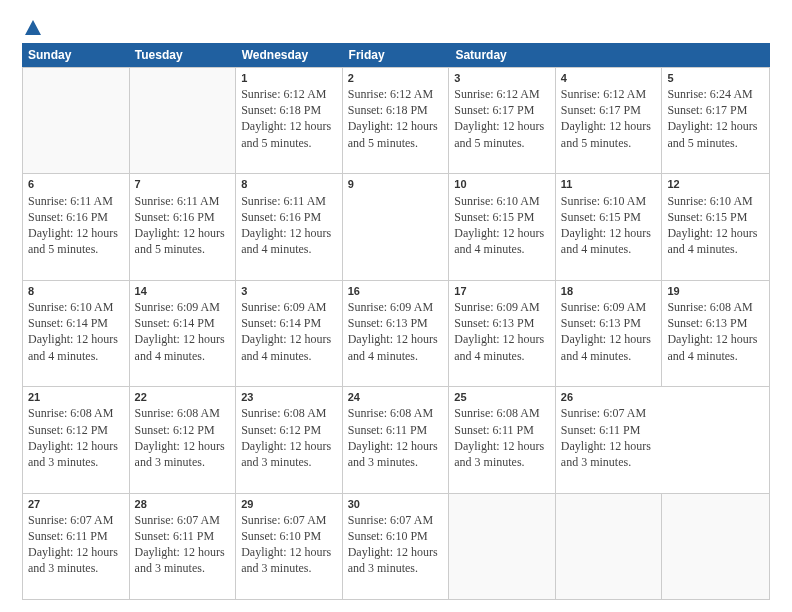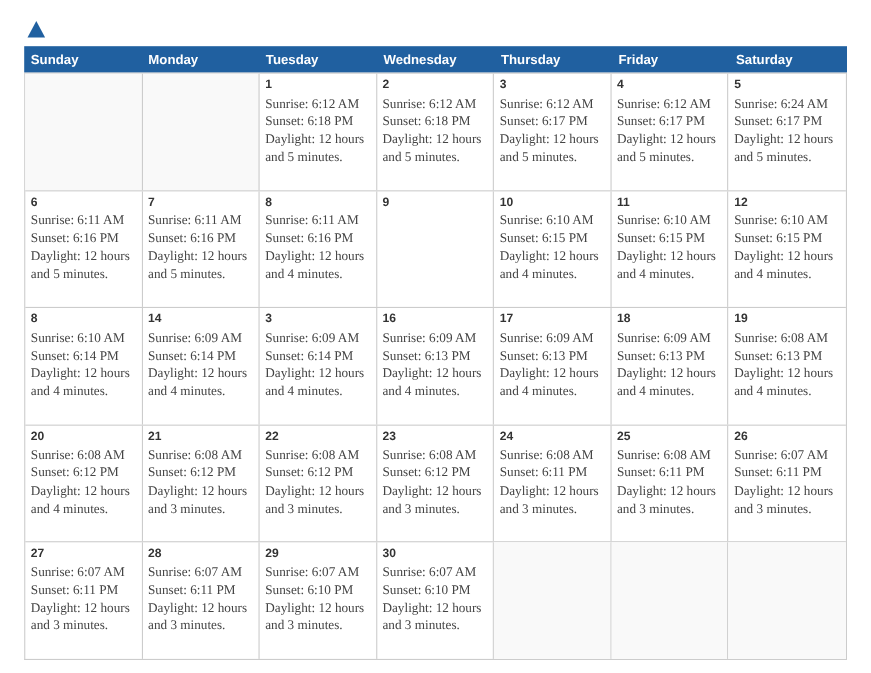--- a/index.html
+++ b/index.html
@@ -132,24 +132,22 @@
     </div>
     <div class="title-section">
       <div class="main-title"></div>
       <div class="subtitle"></div>
     </div>
   </div>
 
   <div class="calendar">
     <div class="cal-header" id="cal-header">
         <div class="cal-header-cell">Sunday</div>
-        <div class="cal-header-cell">Monday</div>
         <div class="cal-header-cell">Tuesday</div>
         <div class="cal-header-cell">Wednesday</div>
-        <div class="cal-header-cell">Thursday</div>
         <div class="cal-header-cell">Friday</div>
         <div class="cal-header-cell">Saturday</div>
       </div>
     <div class="cal-body" id="cal-body">
         <div class="cal-row">
           <div class="cal-cell empty"></div>
           <div class="cal-cell empty"></div>
           <div class="cal-cell">
             <span class="day-num">1</span>
             <div class="cell-info">Sunrise: 6:12 AM
@@ -260,26 +258,20 @@
 Daylight: 12 hours and 4 minutes.</div>
           </div>
           <div class="cal-cell">
             <span class="day-num">19</span>
             <div class="cell-info">Sunrise: 6:08 AM
 Sunset: 6:13 PM
 Daylight: 12 hours and 4 minutes.</div>
           </div>
         </div>
         <div class="cal-row">
-          <div class="cal-cell">
-            <span class="day-num">20</span>
-            <div class="cell-info">Sunrise: 6:08 AM
-Sunset: 6:12 PM
-Daylight: 12 hours and 4 minutes.</div>
-          </div>
           <div class="cal-cell">
             <span class="day-num">21</span>
             <div class="cell-info">Sunrise: 6:08 AM
 Sunset: 6:12 PM
 Daylight: 12 hours and 3 minutes.</div>
           </div>
           <div class="cal-cell">
             <span class="day-num">22</span>
             <div class="cell-info">Sunrise: 6:08 AM
 Sunset: 6:12 PM

